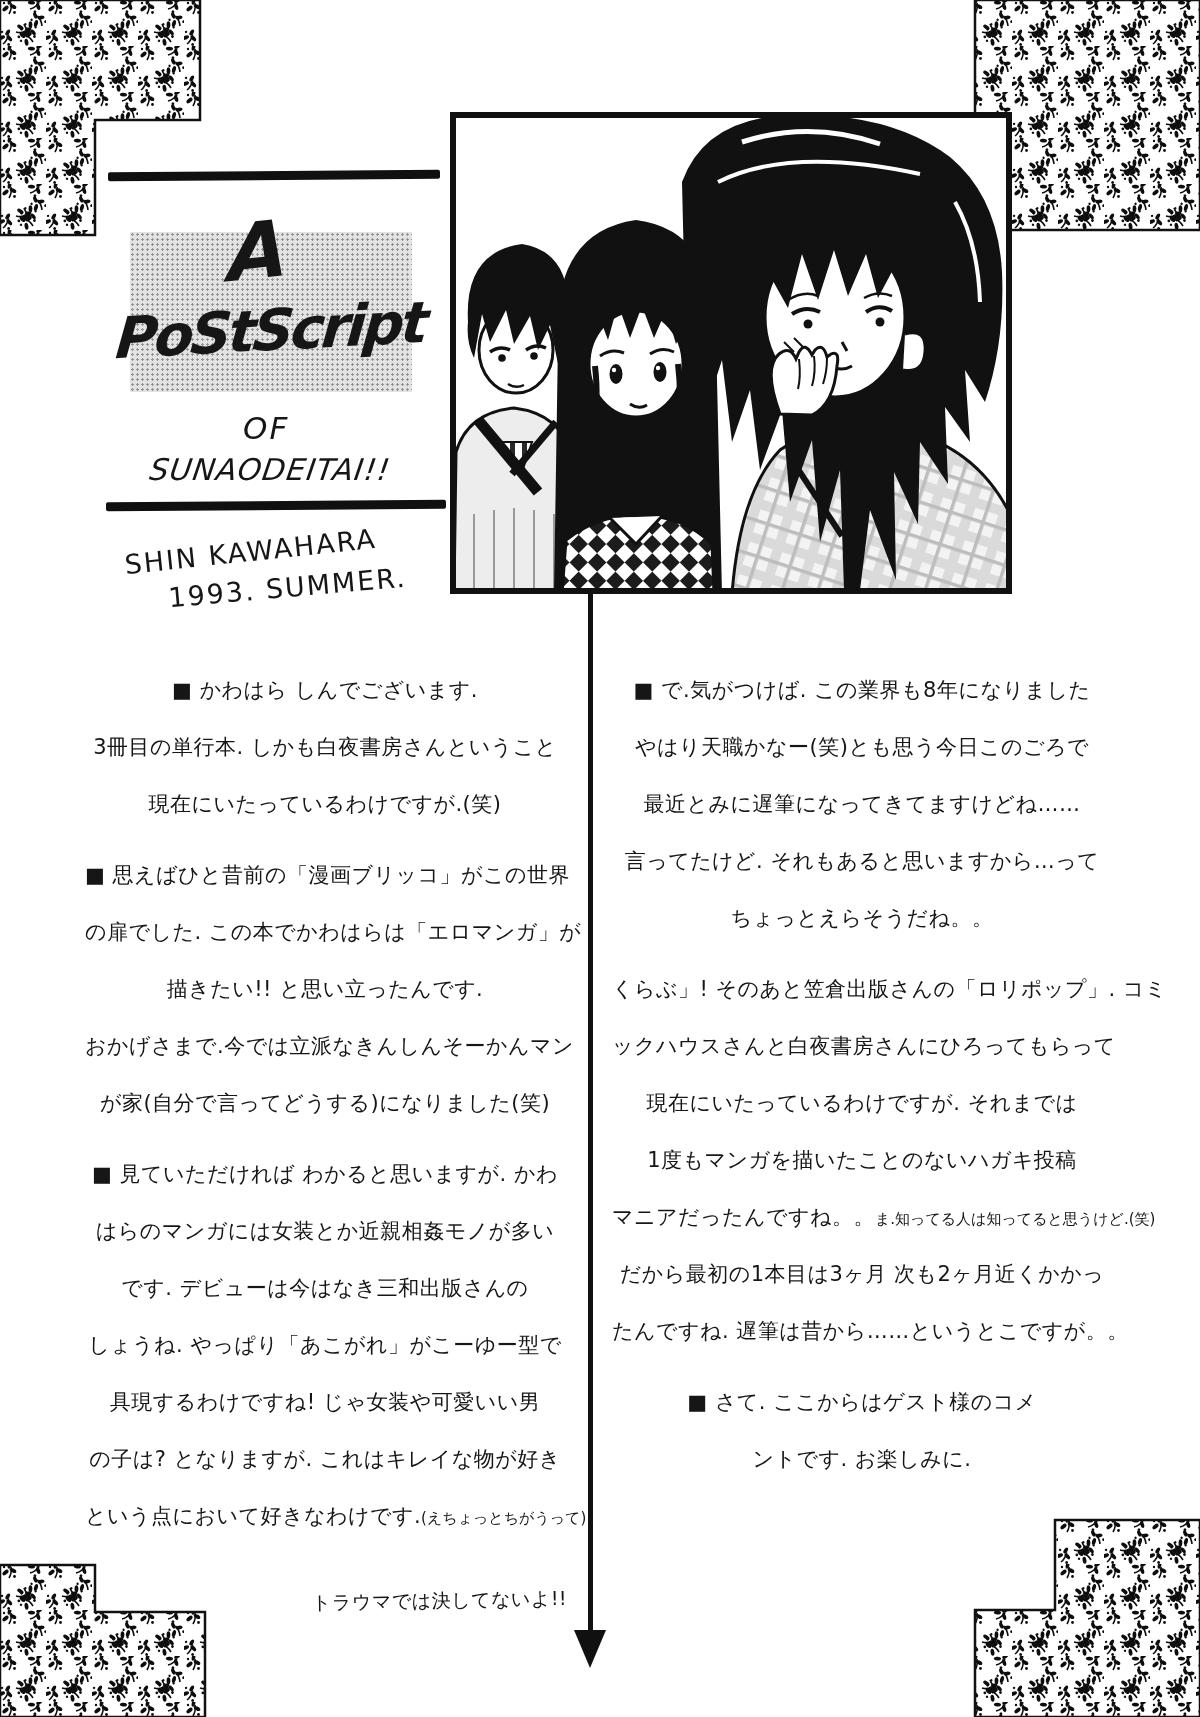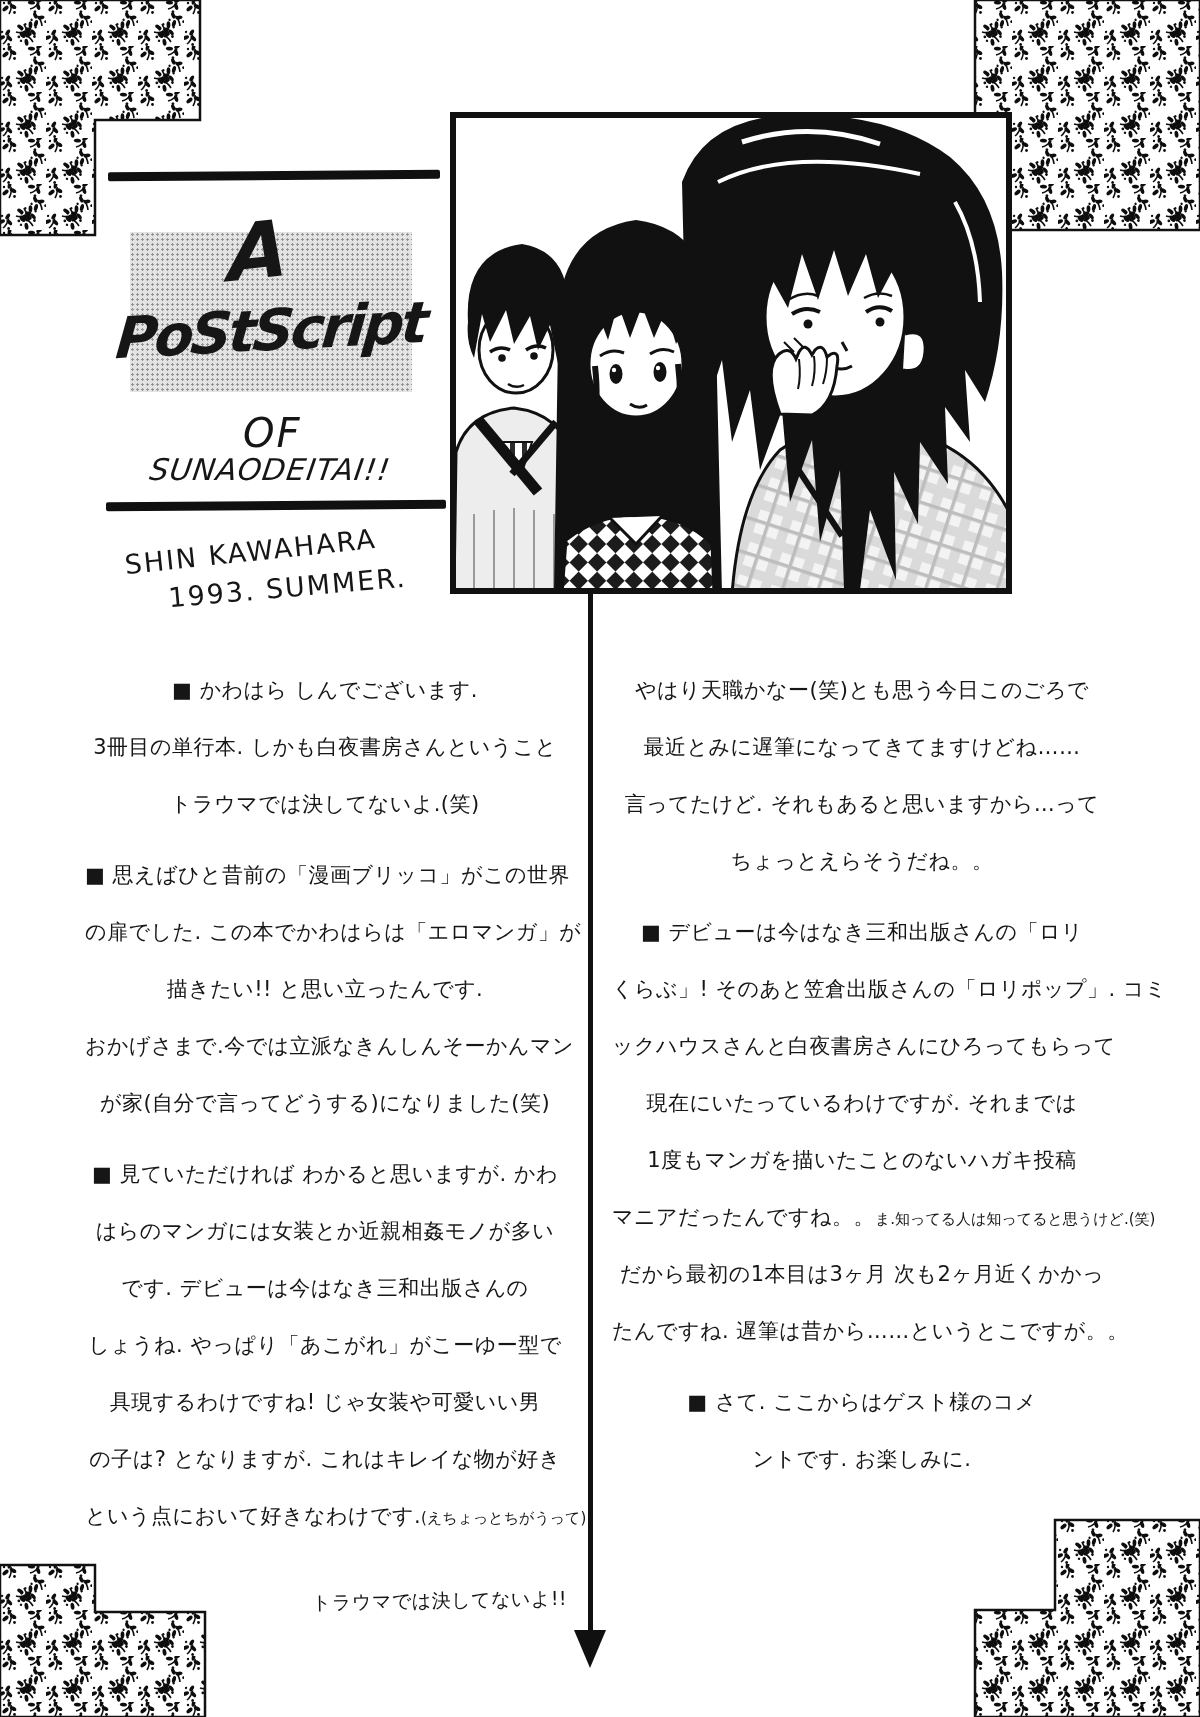--- a/index.html
+++ b/index.html
@@ -14,21 +14,21 @@
   .halftone{
     position:absolute;left:130px;top:232px;width:282px;height:160px;
     background-color:#e3e3e3;
     background-image:radial-gradient(#949494 1.1px, rgba(0,0,0,0) 1.35px);
     background-size:5px 5px;
   }
   .h-a{position:absolute;left:228px;top:212px;font-size:78px;font-weight:bold;font-style:italic;
        transform:rotate(-6deg) skewX(-6deg);line-height:1;}
   .h-ps{position:absolute;left:116px;top:302px;font-size:57px;font-weight:bold;font-style:italic;
         letter-spacing:-3px;transform:rotate(-3deg) skewX(-8deg);line-height:1;white-space:nowrap;}
-  .h-of{position:absolute;left:243px;top:410px;font-size:40px;font-style:italic;letter-spacing:2px;}
+  .h-of{position:absolute;left:243px;top:410px;font-size:31px;font-style:italic;letter-spacing:2px;}
   .h-series{position:absolute;left:150px;top:452px;font-size:30px;font-style:italic;letter-spacing:1px;
             transform:skewX(-8deg);white-space:nowrap;}
   .author{position:absolute;left:124px;top:536px;font-size:27px;letter-spacing:2px;
           transform:rotate(-6deg);white-space:nowrap;}
   .date{position:absolute;left:168px;top:572px;font-size:27px;letter-spacing:2px;
         transform:rotate(-5deg);white-space:nowrap;}
   
   .illustration{position:absolute;left:450px;top:112px;width:562px;height:482px;}
   .illustration svg{display:block;}
   
@@ -173,21 +173,21 @@
 
   <div class="col col-left hand">
 
       <div class="para">
         <div>
 
             <div class="line"><span class="t">■ かわはら しんでございます.</span><span class="tail"></span></div>
 
             <div class="line"><span class="t">3冊目の単行本. しかも白夜書房さんということ</span><span class="tail"></span></div>
 
-            <div class="line"><span class="t">トラウマでは決してないよ.(笑)</span><span class="tail"></span></div>
+            <div class="line"><span class="t">現在にいたっているわけですが.(笑)</span><span class="tail"></span></div>
           </div>
       </div>
 
       <div class="para">
         <div>
 
             <div class="line"><span class="t">■ 思えばひと昔前の「漫画ブリッコ」がこの世界</span><span class="tail"></span></div>
 
             <div class="line"><span class="t">の扉でした. この本でかわはらは「エロマンガ」が</span><span class="tail"></span></div>
 
@@ -218,37 +218,37 @@
 
           </div>
       </div>
     </div>
 
   <div class="col col-right hand">
 
       <div class="para">
         <div>
 
+            <div class="line"><span class="t">■ で.気がつけば. この業界も8年になりました</span><span class="tail"></span></div>
 
             <div class="line"><span class="t">やはり天職かなー(笑)とも思う今日このごろで</span><span class="tail"></span></div>
 
 
             <div class="line"><span class="t">最近とみに遅筆になってきてますけどね……</span><span class="tail"></span></div>
 
 
             <div class="line"><span class="t">言ってたけど. それもあると思いますから…って</span><span class="tail"></span></div>
 
             <div class="line"><span class="t">ちょっとえらそうだね。。</span><span class="tail"></span></div>
           </div>
       </div>
 
       <div class="para">
         <div>
 
-            <div class="line"><span class="t">■ デビューは今はなき三和出版さんの「ロリ</span><span class="tail"></span></div>
 
             <div class="line"><span class="t">くらぶ」! そのあと笠倉出版さんの「ロリポップ」. コミ</span><span class="tail"></span></div>
 
             <div class="line"><span class="t">ックハウスさんと白夜書房さんにひろってもらって</span><span class="tail"></span></div>
 
             <div class="line"><span class="t">現在にいたっているわけですが. それまでは</span><span class="tail"></span></div>
 
             <div class="line"><span class="t">1度もマンガを描いたことのないハガキ投稿</span><span class="tail"></span></div>
 
             <div class="line"><span class="t">マニアだったんですね。。</span><span class="tail">ま.知ってる人は知ってると思うけど.(笑)</span></div>

